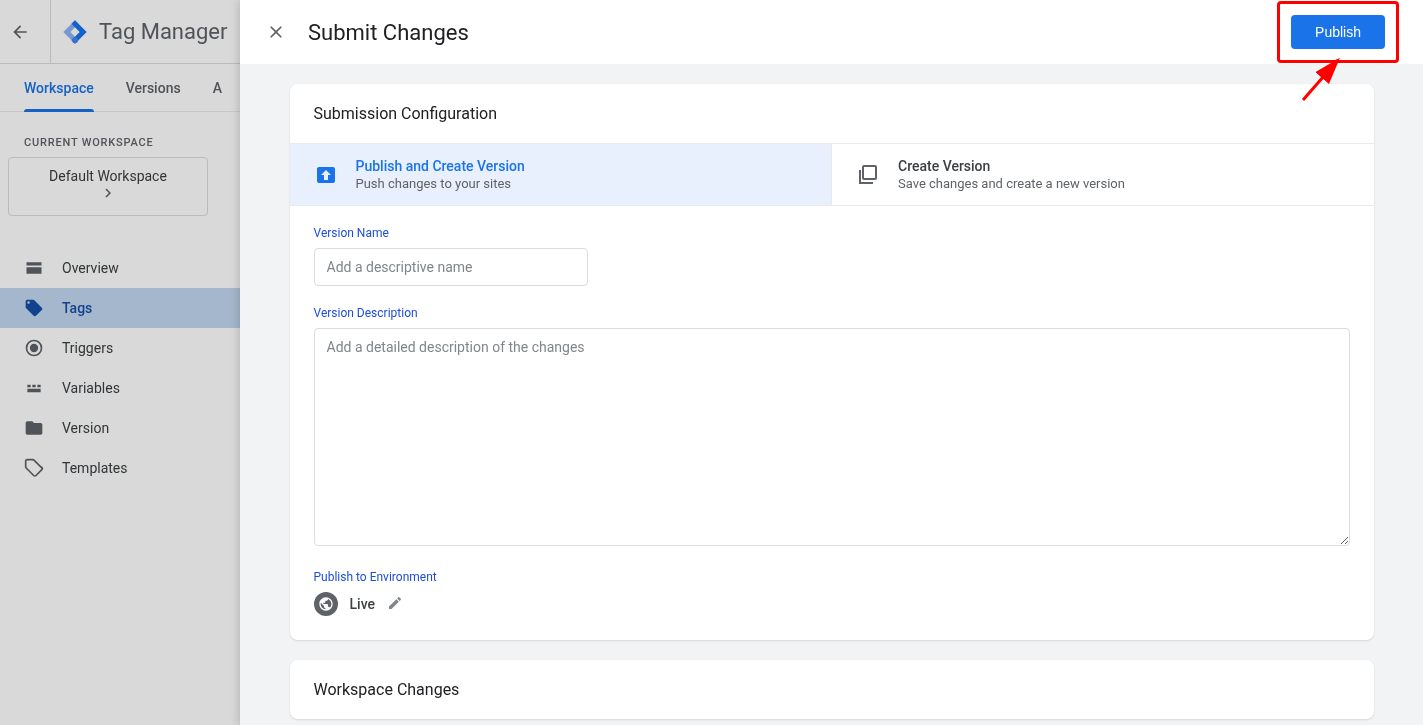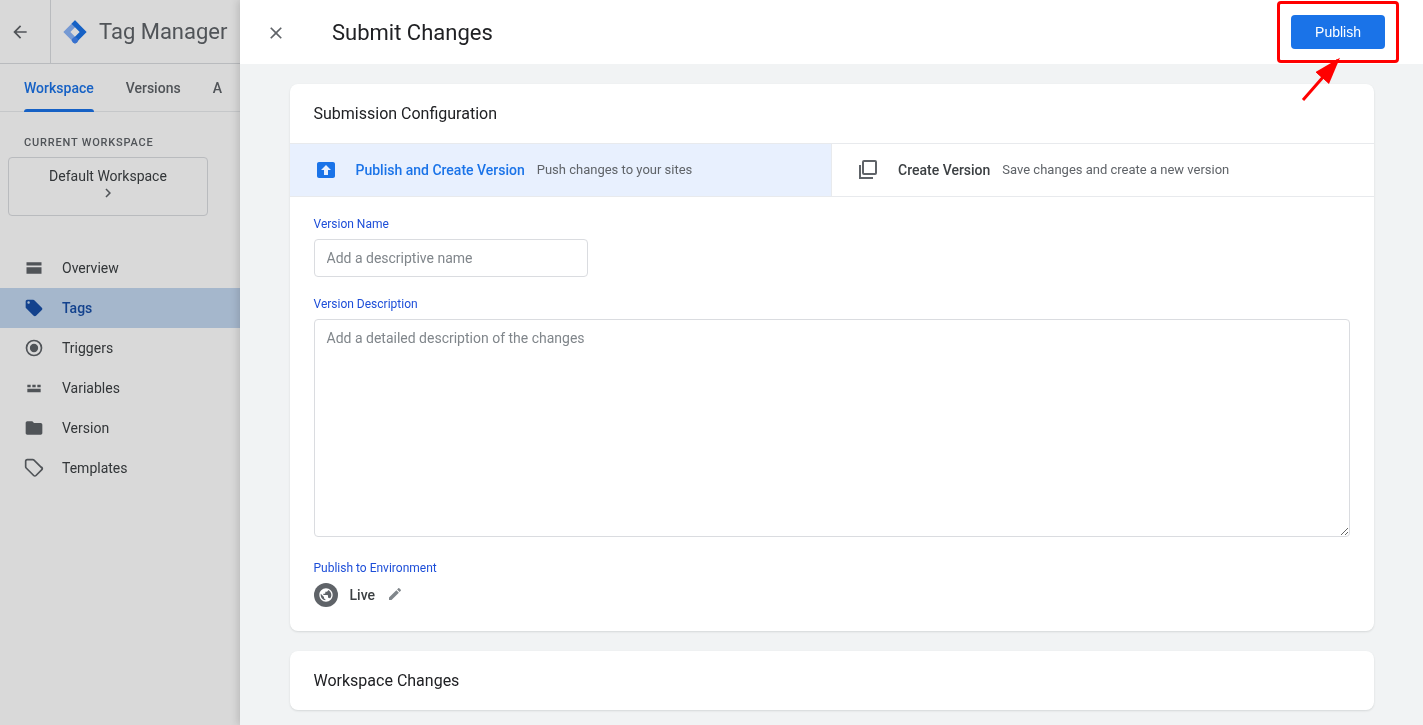--- a/index.html
+++ b/index.html
@@ -137,22 +137,21 @@
     .panel-header {
       height: 64px;
       background: #fff;
       display: flex;
       align-items: center;
       padding: 0 24px;
       justify-content: space-between;
     }
     .panel-header-left {
       display: flex;
-      align-items: flex-end;
-      gap: 24px;
+      align-items: flex-start;
     }
     .close-btn {
       width: 24px; height: 24px;
       display: flex; align-items: center; justify-content: center;
       color: #5f6368;
       cursor: pointer;
       margin-right: 20px;
     }
     .panel-title {
       font-size: 22px;
@@ -216,22 +215,22 @@
       background: #e8f0fe;
     }
     .option-icon {
       width: 24px; height: 24px;
       display: flex; align-items: center; justify-content: center;
     }
     .option.selected .option-icon { color: #1a73e8; }
     .option:not(.selected) .option-icon { color: #5f6368; }
     .option-text {
       display: flex;
-      flex-direction: row;
-      gap: 12px;
+      flex-direction: column;
+      gap: 2px;
     }
     .option-title {
       font-size: 14px;
       font-weight: 500;
       color: #3c4043;
     }
     .option.selected .option-title { color: #1a73e8; }
     .option-sub {
       font-size: 13px;
       color: #5f6368;

